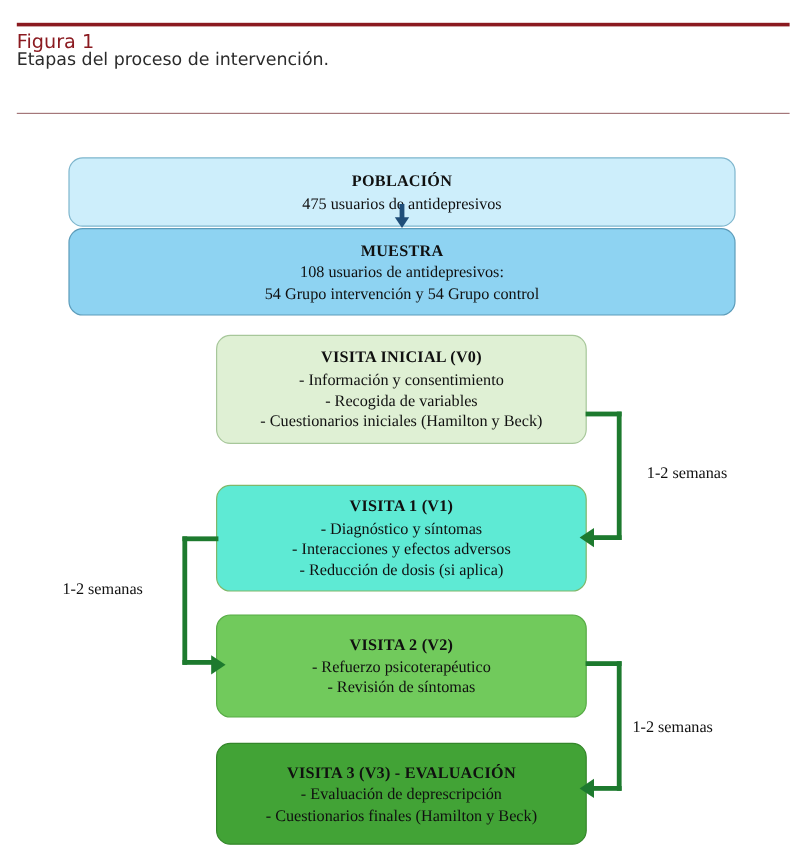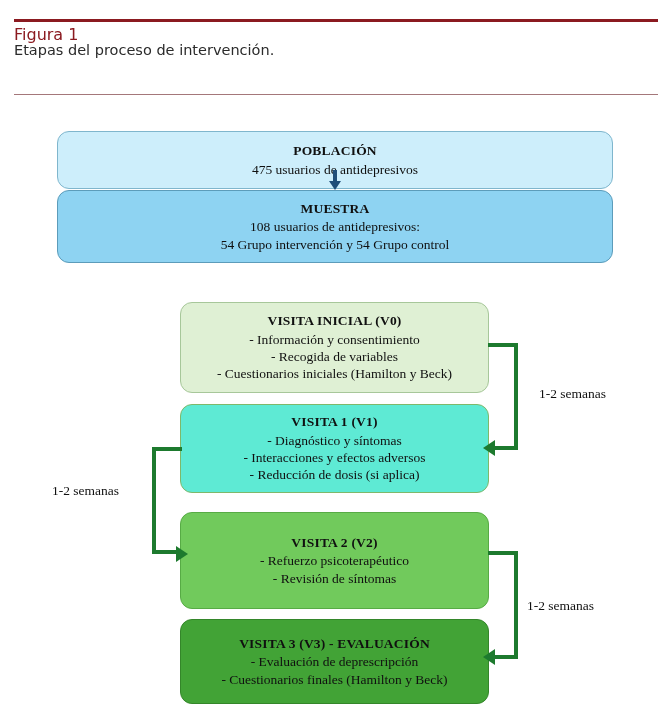--- a/index.html
+++ b/index.html
@@ -91,31 +91,31 @@
     background: #cdeefb;
     border: 1px solid #7fb6cd;
     margin-top: 20px;
   }
   .box-muestra {
     left: 57px;  top: 190px;  width: 556px; height: 73px;
     background: #8ed3f2;
     border: 1px solid #5c9cba;
   }
   .box-v0 {
-    left: 180px; top: 302px; width: 309px; height: 91px;
+    left: 180px; top: 279px; width: 309px; height: 91px;
     background: #dff0d4;
     border: 1px solid #a7c79a;
   }
   .box-v1 {
     left: 180px; top: 404px; width: 309px; height: 89px;
     background: #5eead4;
     border: 1px solid #7fb86a;
   }
   .box-v2 {
-    left: 180px; top: 512px; width: 309px; height: 97px;
+    left: 180px; top: 512px; width: 309px; height: 86px;
     background: #71ca5c;
     border: 1px solid #57ab45;
   }
   .box-v3 {
     left: 180px; top: 619px; width: 309px; height: 85px;
     background: #42a336;
     border: 1px solid #34862a;
   }
 
   

